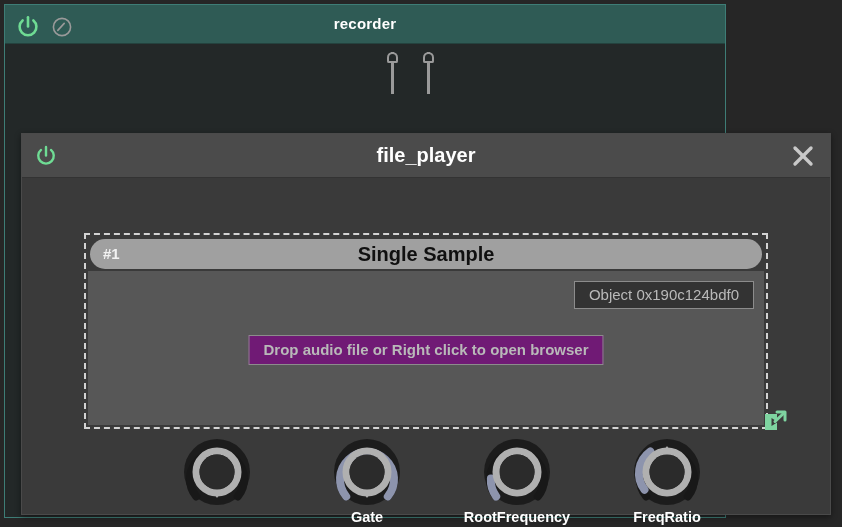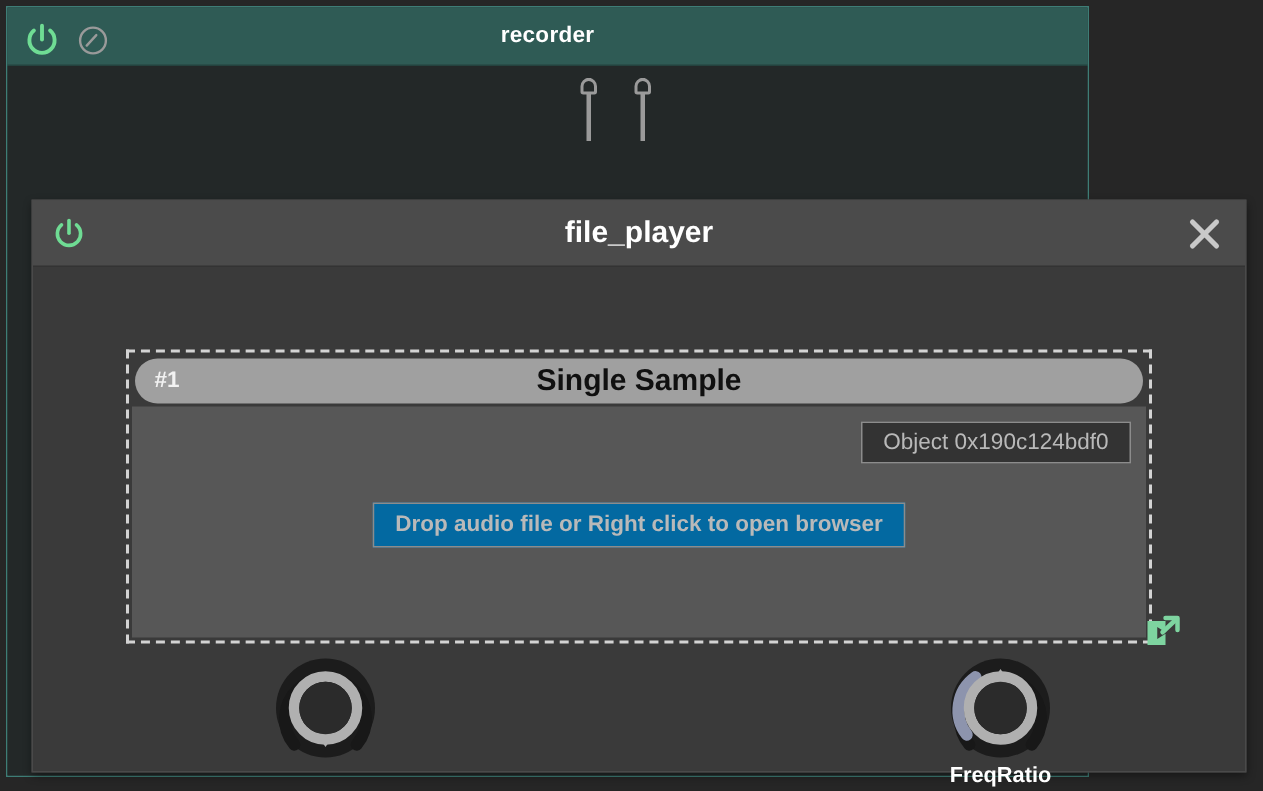--- a/index.html
+++ b/index.html
@@ -202,21 +202,21 @@
   }
 
   .drop-zone {
     position: absolute;
     left: 50%;
     transform: translateX(-50%);
     top: 64px;
     height: 30px;
     line-height: 28px;
     padding: 0 14px;
-    background: #0369a1;
+    background: #701a75;
     border: 1px solid #8c8c8c;
     box-sizing: border-box;
     color: #b9b9b9;
     font-size: 15px;
     font-weight: bold;
     cursor: pointer;
     white-space: nowrap;
   }
 
   .expand-icon {
@@ -349,21 +349,47 @@
                 <svg width="72" height="72" viewBox="0 0 72 72">
                   <circle cx="36" cy="36" r="33" fill="#1c1c1c"></circle>
                   <path d="M15.2 60.5 A27 27 0 1 1 56.8 60.5" fill="none" stroke="#181818" stroke-width="8" stroke-linecap="round"></path>
                   <circle cx="36" cy="36" r="21" fill="none" stroke="#b0b0b0" stroke-width="7"></circle>
                   <path d="M29.5 52.5 L36 62 L42.5 52.5 Z" fill="#b0b0b0"></path>
                   <circle cx="36" cy="36" r="17.5" fill="#2b2b2b"></circle>
                 </svg>
               </div>
             </div>
 
-
+            <div class="knob-cell" style="left:265px;">
+              <div class="knob">
+                <svg width="72" height="72" viewBox="0 0 72 72">
+                  <circle cx="36" cy="36" r="33" fill="#1c1c1c"></circle>
+                  <path d="M15.2 60.5 A27 27 0 1 1 56.8 60.5" fill="none" stroke="#181818" stroke-width="8" stroke-linecap="round"></path>
+                  <path d="M15.2 60.5 A27 27 0 1 1 56.8 60.5" fill="none" stroke="#8d94ad" stroke-width="8" stroke-linecap="round"></path>
+                  <circle cx="36" cy="36" r="21" fill="none" stroke="#b0b0b0" stroke-width="7"></circle>
+                  <path d="M29.5 52.5 L36 62 L42.5 52.5 Z" fill="#b0b0b0"></path>
+                  <circle cx="36" cy="36" r="17.5" fill="#2b2b2b"></circle>
+                </svg>
+              </div>
+              <div class="knob-label">Gate</div>
+            </div>
+
+            <div class="knob-cell" style="left:415px;">
+              <div class="knob">
+                <svg width="72" height="72" viewBox="0 0 72 72">
+                  <circle cx="36" cy="36" r="33" fill="#1c1c1c"></circle>
+                  <path d="M15.2 60.5 A27 27 0 1 1 56.8 60.5" fill="none" stroke="#181818" stroke-width="8" stroke-linecap="round"></path>
+                  <path d="M15.2 60.5 A27 27 0 0 1 9.9 42.6" fill="none" stroke="#8d94ad" stroke-width="8" stroke-linecap="round"></path>
+                  <circle cx="36" cy="36" r="21" fill="none" stroke="#b0b0b0" stroke-width="7"></circle>
+                  <path d="M22.3 29.8 L12.5 36 L22.3 42.2 Z" fill="#b0b0b0"></path>
+                  <circle cx="36" cy="36" r="17.5" fill="#2b2b2b"></circle>
+                </svg>
+              </div>
+              <div class="knob-label">RootFrequency</div>
+            </div>
 
             <div class="knob-cell" style="left:565px;">
               <div class="knob">
                 <svg width="72" height="72" viewBox="0 0 72 72">
                   <circle cx="36" cy="36" r="33" fill="#1c1c1c"></circle>
                   <path d="M15.2 60.5 A27 27 0 1 1 56.8 60.5" fill="none" stroke="#181818" stroke-width="8" stroke-linecap="round"></path>
                   <path d="M13.5 53.8 A27 27 0 0 1 19.3 15.4" fill="none" stroke="#8d94ad" stroke-width="8" stroke-linecap="round"></path>
                   <circle cx="36" cy="36" r="21" fill="none" stroke="#b0b0b0" stroke-width="7"></circle>
                   <path d="M29.5 19.5 L36 10 L42.5 19.5 Z" fill="#b0b0b0"></path>
                   <circle cx="36" cy="36" r="17.5" fill="#2b2b2b"></circle>

